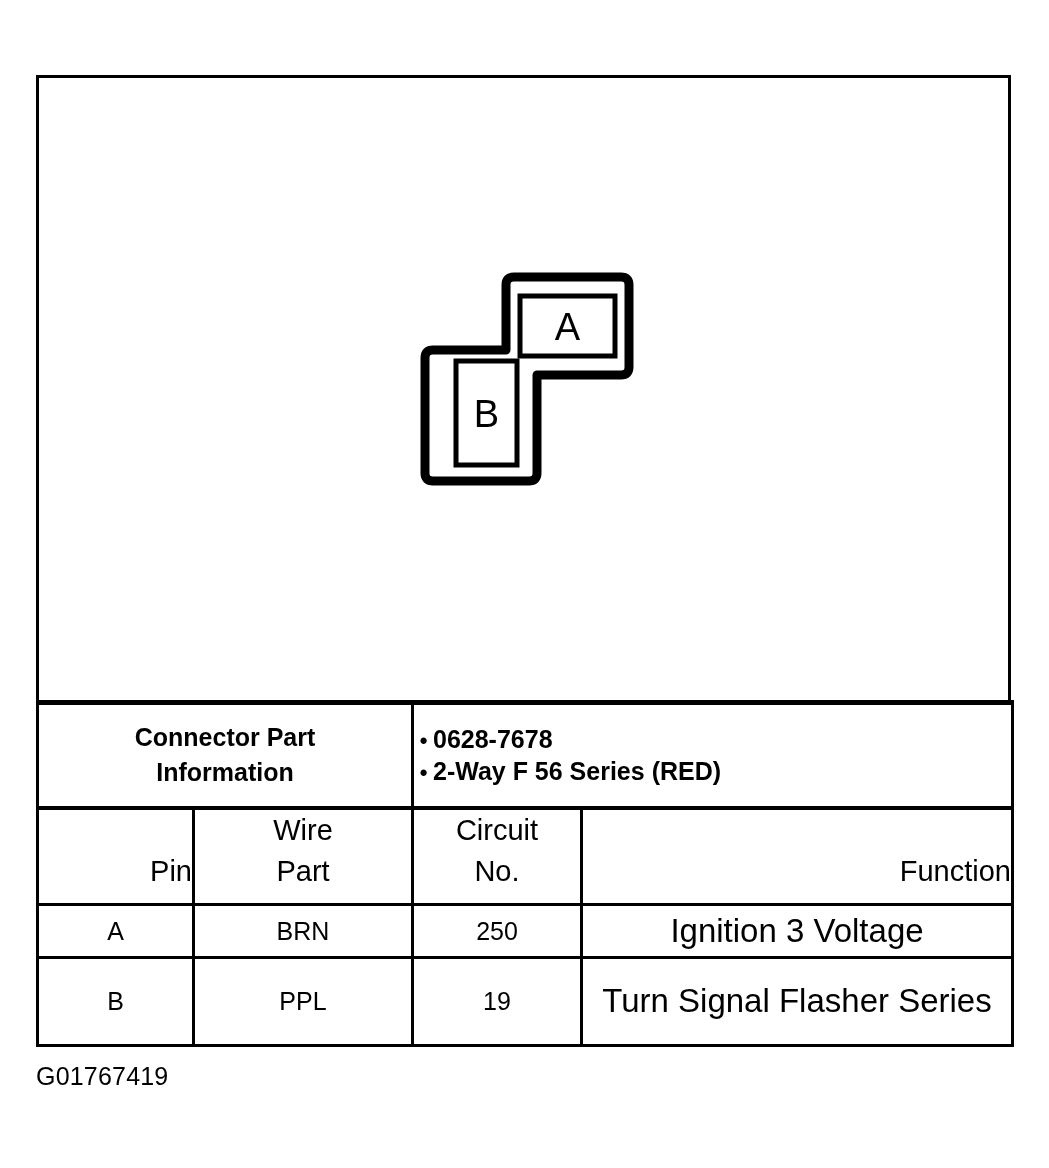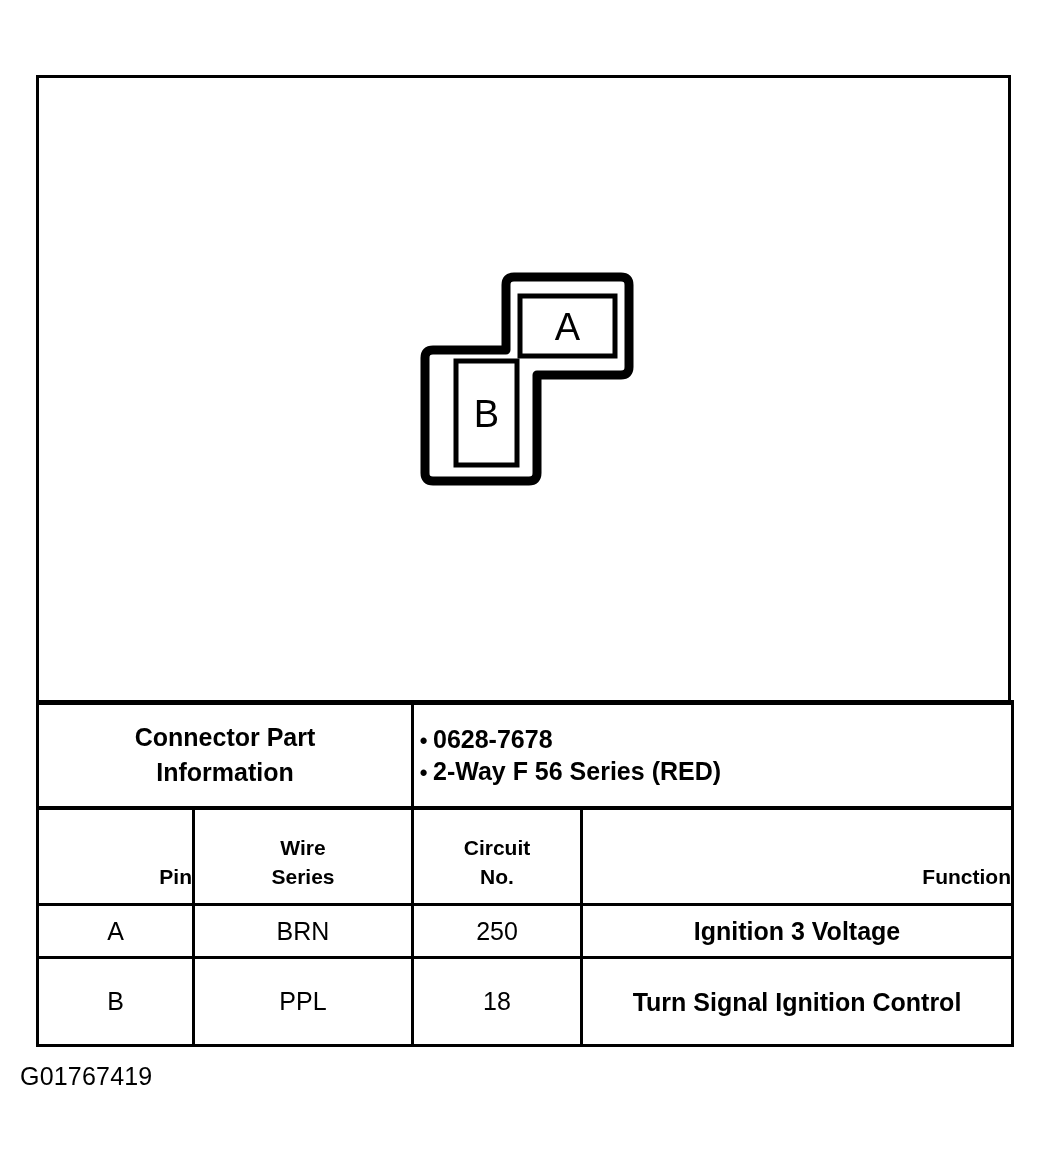--- a/index.html
+++ b/index.html
@@ -114,22 +114,22 @@
     white-space: nowrap;
   }
   .bullet-dot {
     width: 19px;
     flex: 0 0 19px;
     font-size: 22px;
     line-height: 1;
   }
 
   .colhead-cell {
-    font-size: 21px;
-    font-weight: 700;
+    font-size: 29px;
+    font-weight: 400;
     height: 97px;
     line-height: 1.42;
     padding: 0 4px;
   }
   .colhead-cell .stack {
     display: flex;
     flex-direction: column;
     justify-content: flex-end;
     height: 72px;
   }
@@ -143,29 +143,29 @@
   .data-cell {
     font-size: 25px;
     font-weight: 400;
     height: 53px;
     padding: 0 4px;
   }
   .data-cell.tall { height: 88px; }
   .func-cell {
     text-align: left;
     padding: 0 8px 0 19px;
-    font-size: 25px;
-    font-weight: 700;
+    font-size: 33px;
+    font-weight: 400;
     line-height: 1.28;
   }
 
   
   .figure-caption {
     position: absolute;
-    left: 20px;
+    left: 36px;
     top: 1062px;
     font-size: 25px;
     font-weight: 400;
     letter-spacing: 0.2px;
     white-space: nowrap;
   }
 </style>
 </head>
 <body>
 
@@ -228,21 +228,21 @@
 
       <tr class="column-head-row">
         <td class="colhead-cell">
           <div class="colhead-single">
             <span>Pin</span>
           </div>
         </td>
         <td class="colhead-cell">
           <div class="stack">
             <span>Wire</span>
-            <span>Series</span>
+            <span>Part</span>
           </div>
         </td>
         <td class="colhead-cell">
           <div class="stack">
             <span>Circuit</span>
             <span>No.</span>
           </div>
         </td>
         <td class="colhead-cell">
           <div class="colhead-single">
@@ -254,21 +254,21 @@
       <tr>
         <td class="data-cell">A</td>
         <td class="data-cell">BRN</td>
         <td class="data-cell">250</td>
         <td class="data-cell func-cell">Ignition 3 Voltage</td>
       </tr>
 
       <tr>
         <td class="data-cell tall">B</td>
         <td class="data-cell tall">PPL</td>
-        <td class="data-cell tall">18</td>
-        <td class="data-cell tall func-cell">Turn Signal Ignition Control</td>
+        <td class="data-cell tall">19</td>
+        <td class="data-cell tall func-cell">Turn Signal Flasher Series</td>
       </tr>
 
     </tbody>
   </table>
 </div>
 
 <div class="figure-caption">G01767419</div>
 
 </body></html>

